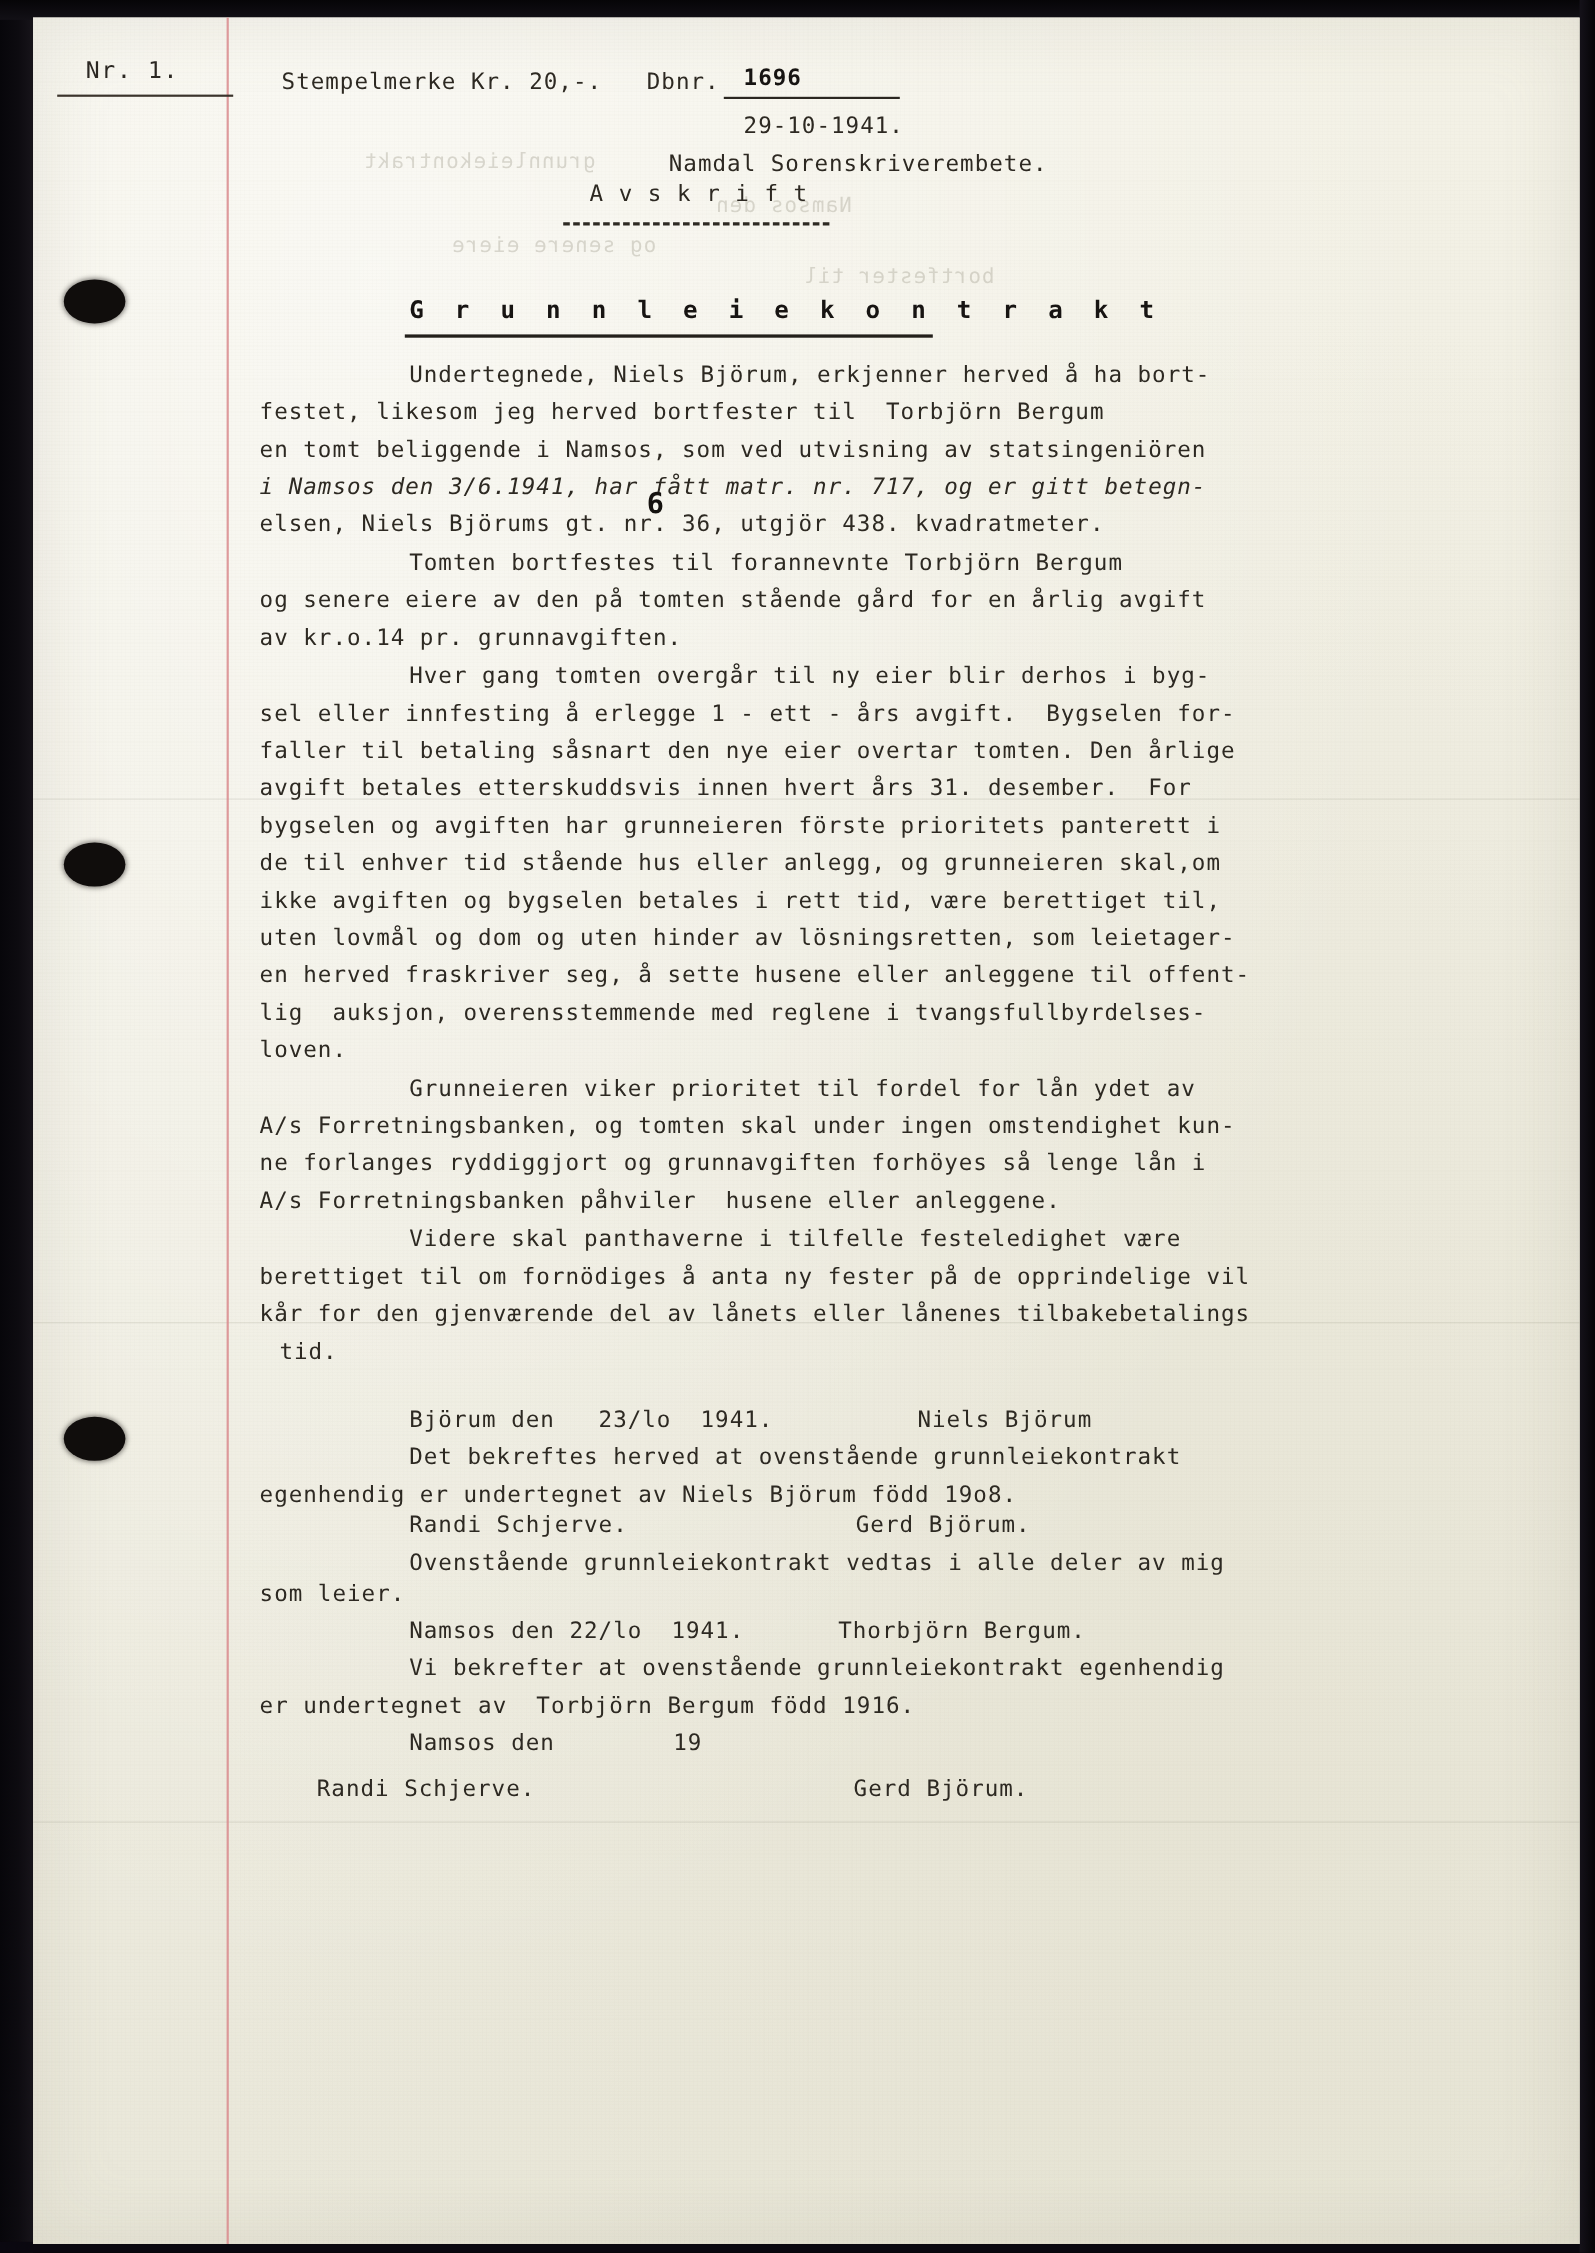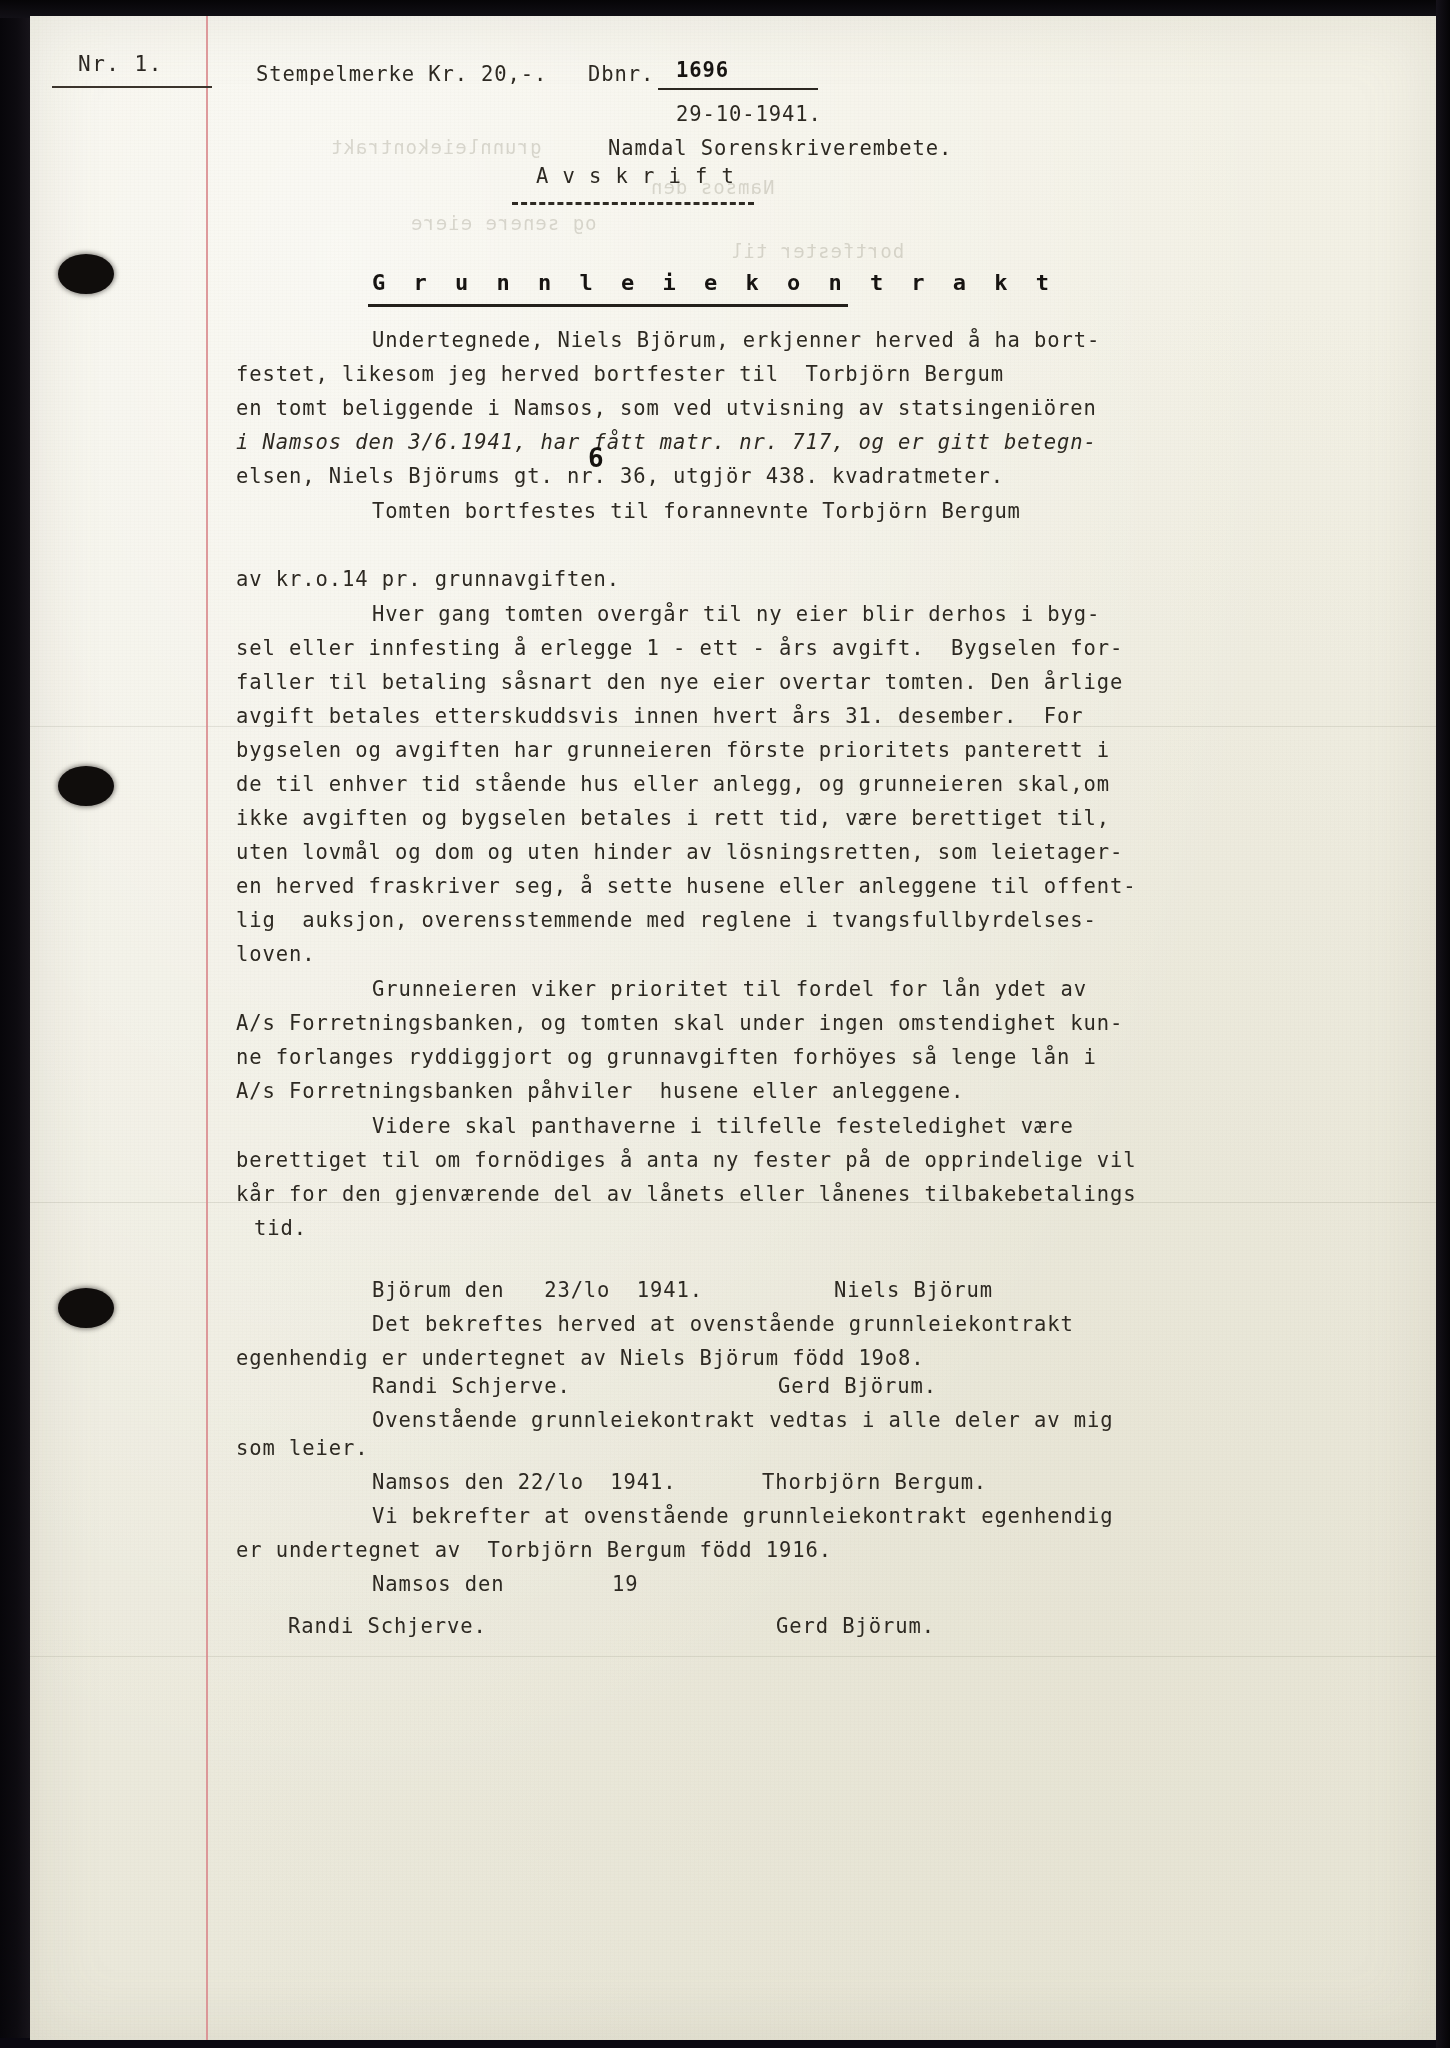--- a/index.html
+++ b/index.html
@@ -229,20 +229,21 @@
       <div class="underline-heavy" style="left:162px; top:288px; width:480px;"></div>
 
       <div class="tline" style="left:166px; top:306px;">Undertegnede, Niels Björum, erkjenner herved å ha bort-</div>
       <div class="tline" style="left:30px; top:340px;">festet, likesom jeg herved bortfester til  Torbjörn Bergum</div>
       <div class="tline" style="left:30px; top:374px;">en tomt beliggende i Namsos, som ved utvisning av statsingeniören</div>
       <div class="tline" style="left:30px; top:408px;font-style:italic;">i Namsos den 3/6.1941, har fått matr. nr. 717, og er gitt betegn-</div>
       <div class="tline" style="left:30px; top:442px;">elsen, Niels Björums gt. nr. 36, utgjör 438. kvadratmeter.</div>
       <div class="handmark" style="left:382px; top:424px; font-size:26px;">6</div>
 
       <div class="tline" style="left:166px; top:477px;">Tomten bortfestes til forannevnte Torbjörn Bergum</div>
+      <div class="tline" style="left:30px; top:511px;">og senere eiere av den på tomten stående gård for en årlig avgift</div>
       <div class="tline" style="left:30px; top:545px;">av kr.o.14 pr. grunnavgiften.</div>
 
       <div class="tline" style="left:166px; top:580px;">Hver gang tomten overgår til ny eier blir derhos i byg-</div>
       <div class="tline" style="left:30px; top:614px;">sel eller innfesting å erlegge 1 - ett - års avgift.  Bygselen for-</div>
       <div class="tline" style="left:30px; top:648px;">faller til betaling såsnart den nye eier overtar tomten. Den årlige</div>
       <div class="tline" style="left:30px; top:682px;">avgift betales etterskuddsvis innen hvert års 31. desember.  For</div>
       <div class="tline" style="left:30px; top:716px;">bygselen og avgiften har grunneieren förste prioritets panterett i</div>
       <div class="tline" style="left:30px; top:784px;">ikke avgiften og bygselen betales i rett tid, være berettiget til,</div>
       <div class="tline" style="left:30px; top:750px;">de til enhver tid stående hus eller anlegg, og grunneieren skal,om</div>
       <div class="tline" style="left:30px; top:818px;">uten lovmål og dom og uten hinder av lösningsretten, som leietager-</div>

